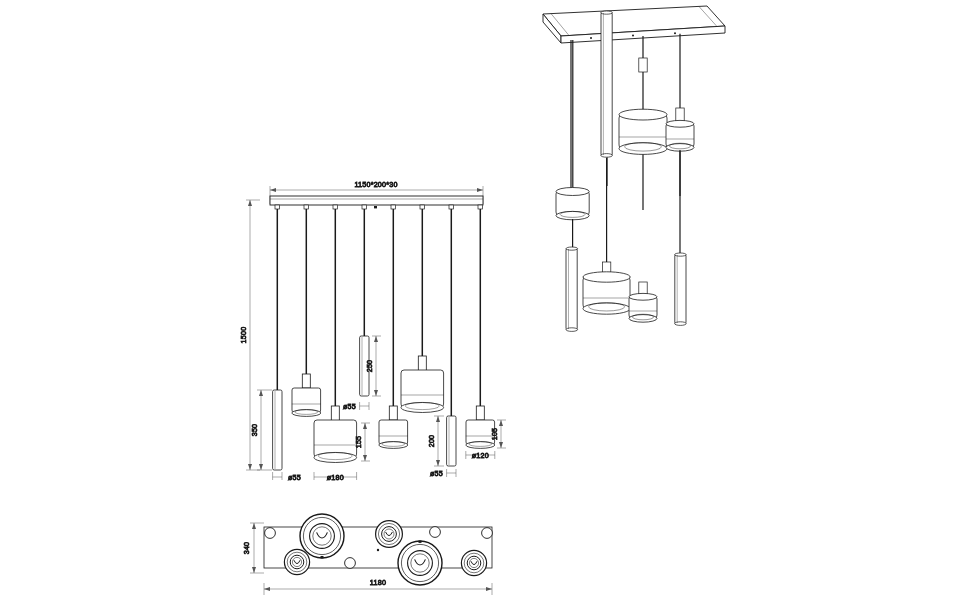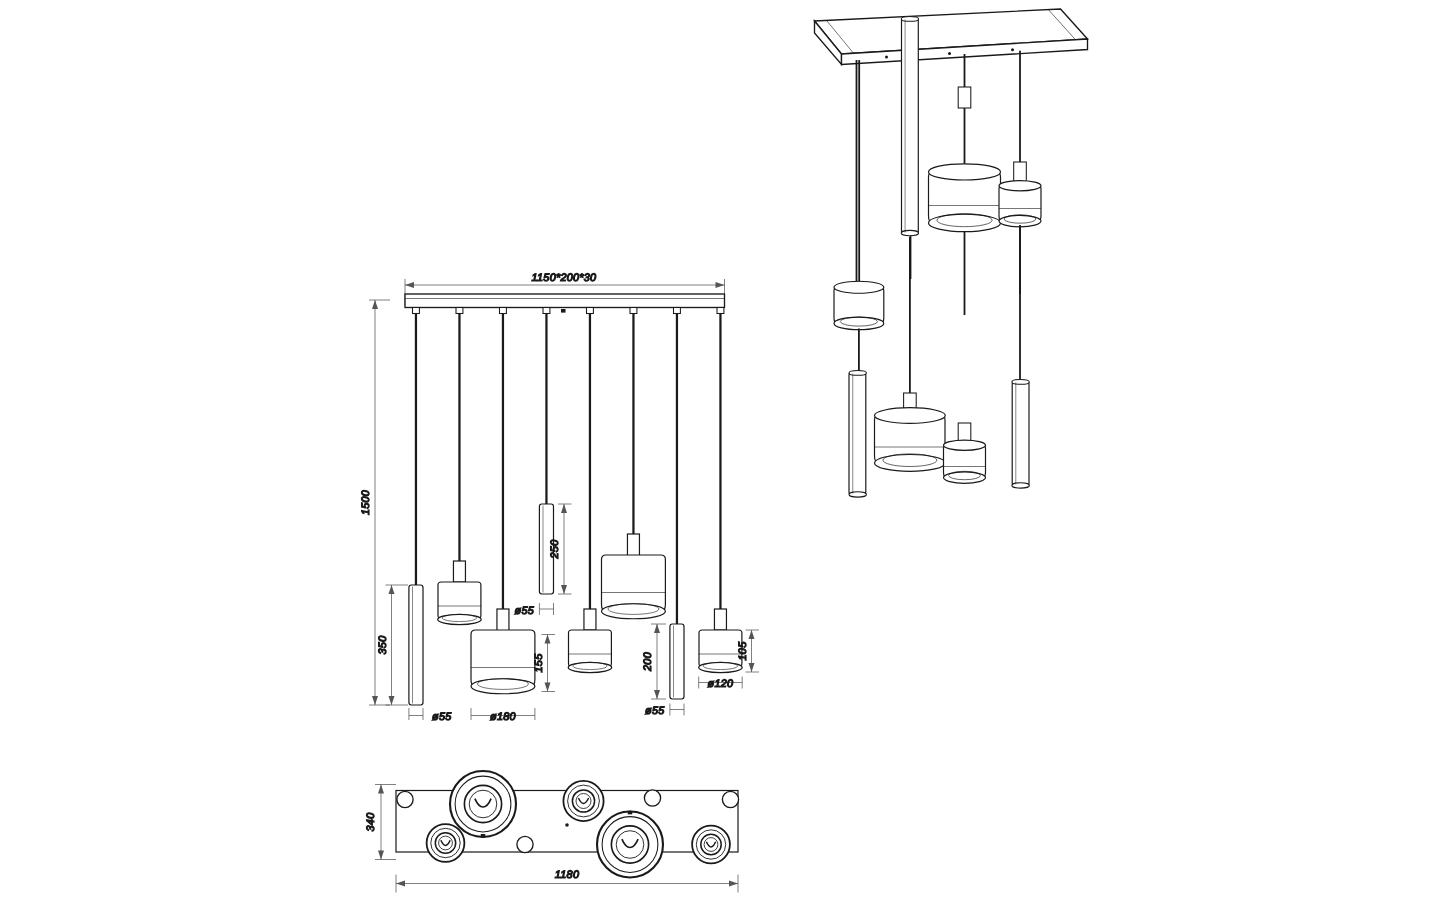--- a/index.html
+++ b/index.html
@@ -7,21 +7,20 @@
     margin: 0; padding: 0;
     width: 960px; height: 600px;
     background: #ffffff;
     font-family: "Liberation Sans", sans-serif;
     overflow: hidden;
   }
   #sheet {
     position: relative;
     width: 960px; height: 600px;
     background: #ffffff;
-    font-style: italic;
   }
   svg { display: block; }
   .dimtext {
     font-family: "Liberation Sans", sans-serif;
     font-size: 7.2px;
     fill: #1a1a1a;
     letter-spacing: 0.2px;
   }
   .dimtext-v {
     font-family: "Liberation Sans", sans-serif;

